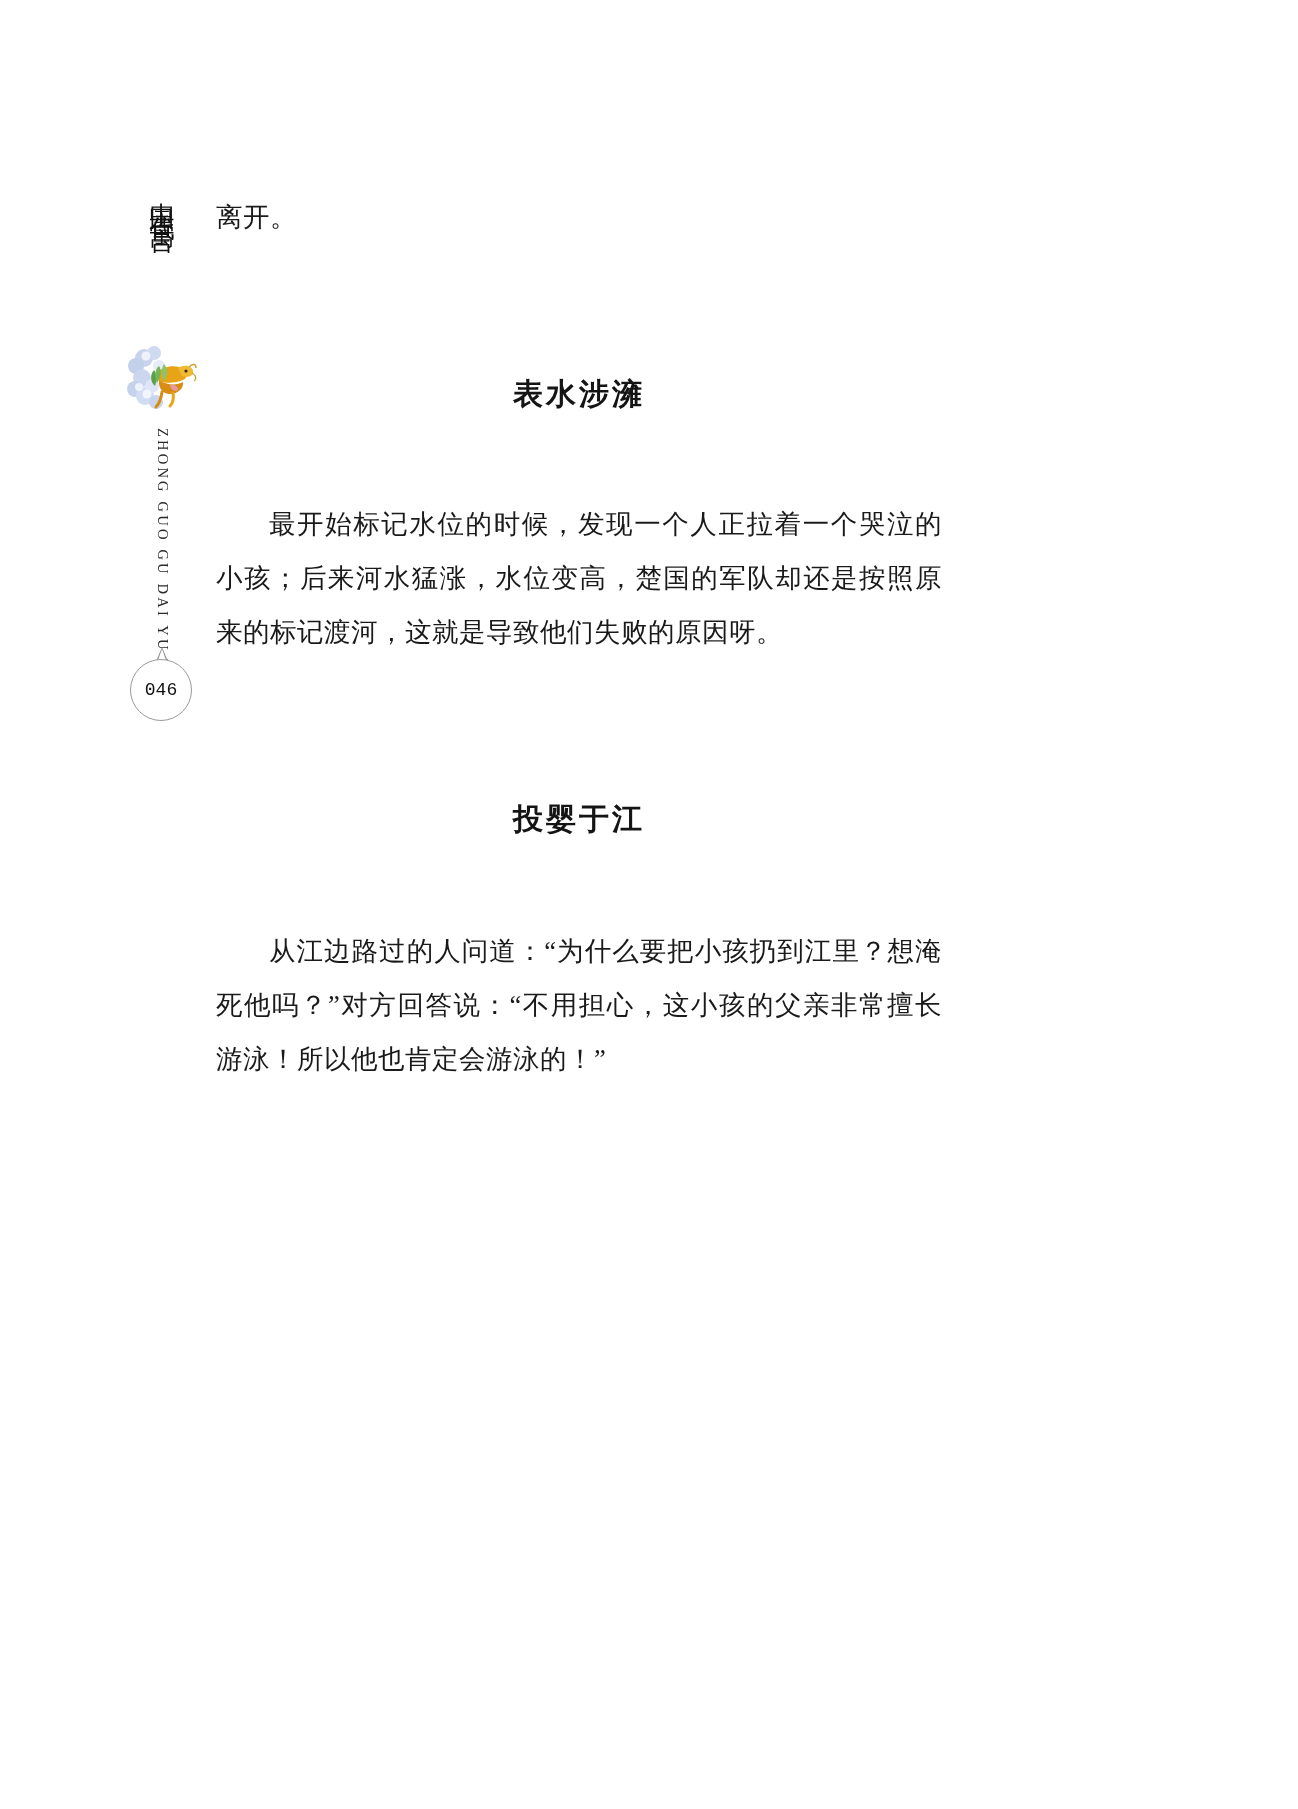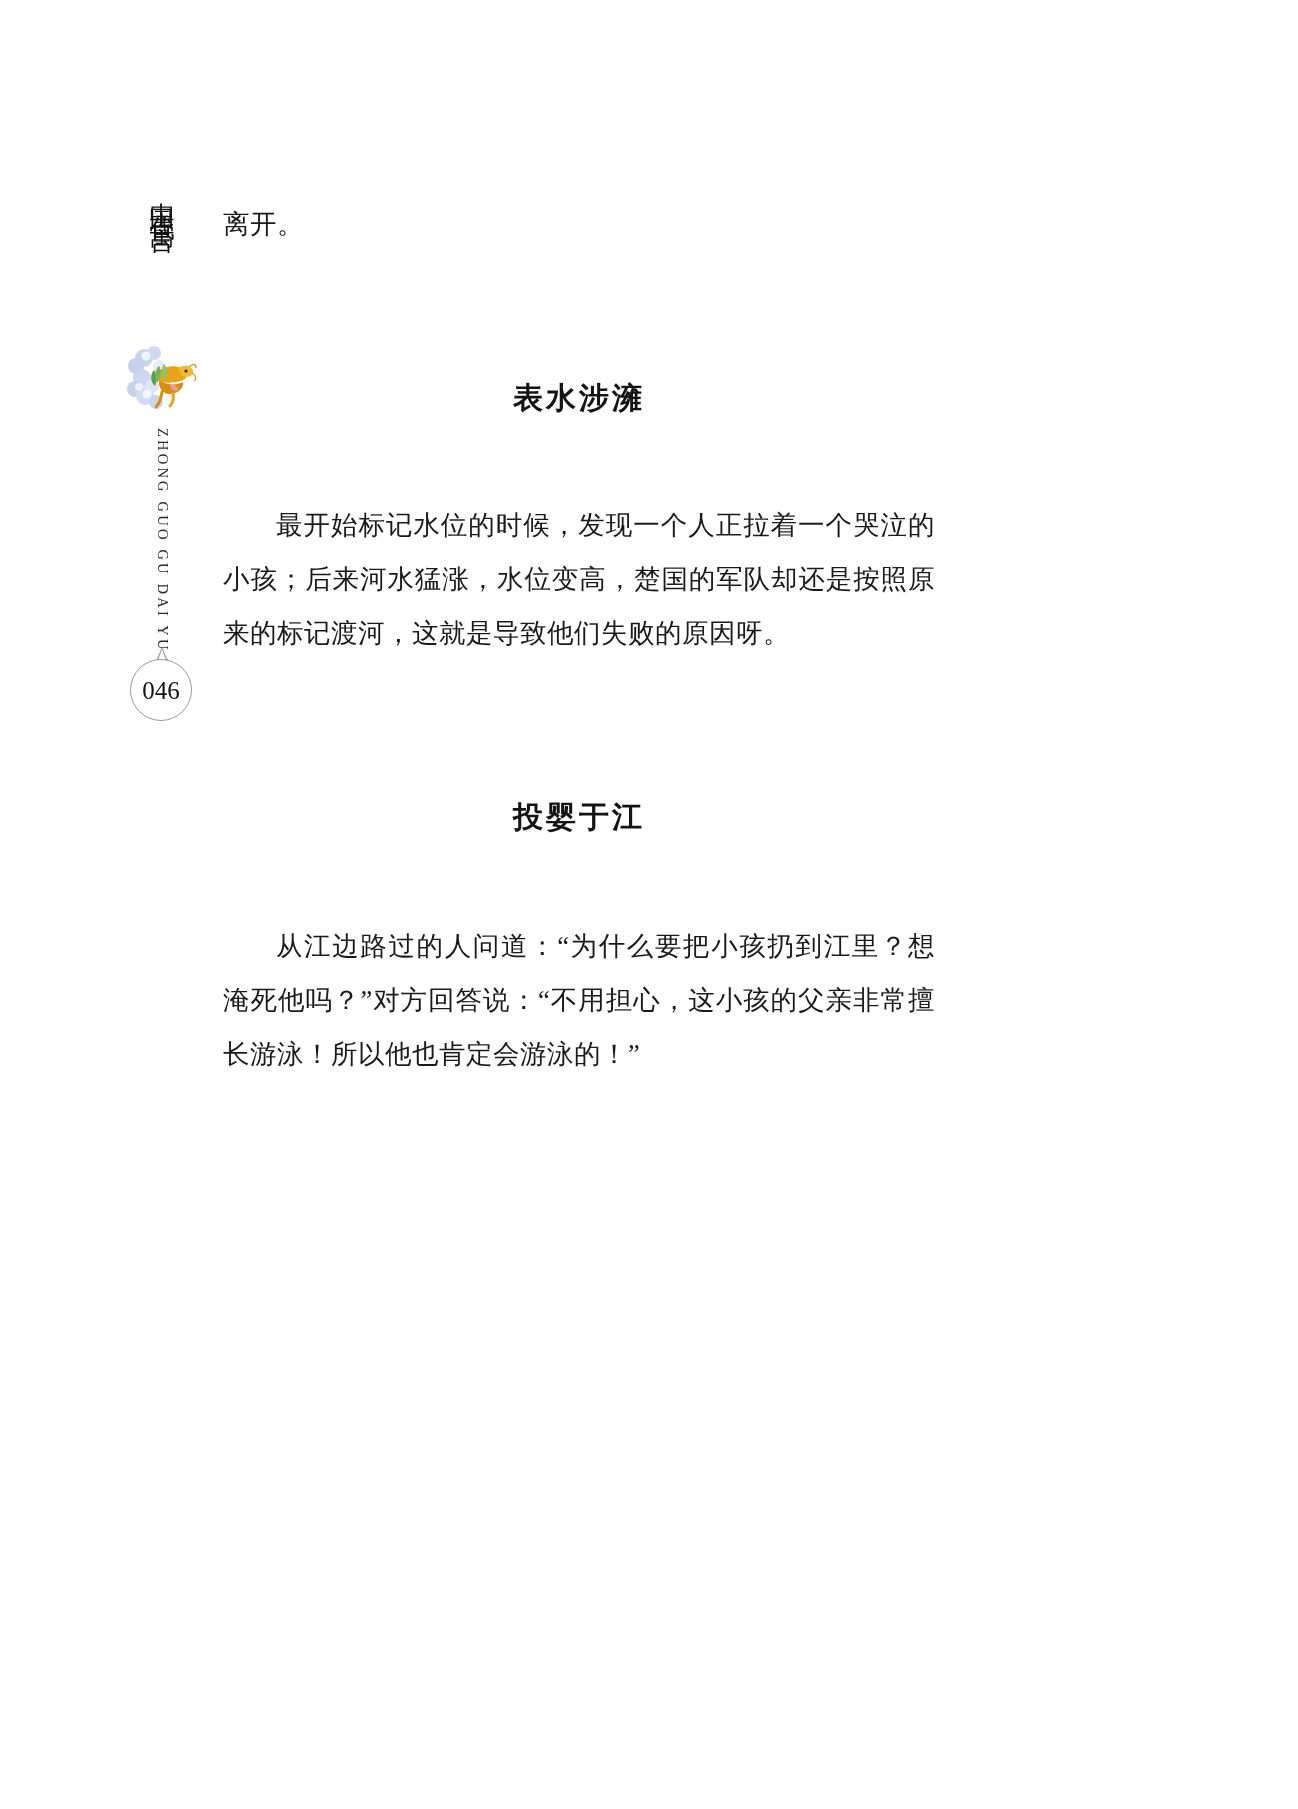--- a/index.html
+++ b/index.html
@@ -95,54 +95,54 @@
     width: 60px;
     height: 60px;
     border: 1px solid #9a9a9a;
     border-radius: 50%;
     background: #ffffff;
     display: flex;
     align-items: center;
     justify-content: center;
   }
   .page-tag .num {
-    font-family: Liberation Serif, serif;
-    font-size: 25px;
+    font-family: Liberation Mono, monospace;
+    font-size: 18px;
     color: #111;
     letter-spacing: 0px;
     line-height: 1;
   }
 
   
   .content {
     position: absolute;
     left: 208px;
     top: 182px;
     width: 742px;
   }
   .para {
     font-family: "Liberation Serif", "DejaVu Serif", serif;
     font-size: 26.5px;
     line-height: 54px;
     text-align: justify;
     text-justify: inter-character;
     letter-spacing: 0.5px;
     color: #1a1a1a;
-    margin: 15px;
+    margin: 8px;
   }
   .para.indent { text-indent: 2em; }
 
   .story-title {
     font-family: "Liberation Sans", "DejaVu Sans", sans-serif;
     font-weight: bold;
     font-size: 30px;
     letter-spacing: 3px;
     text-align: center;
     color: #141414;
-    margin: 0;
+    margin: 10px;
   }
   .gap-before-title-1 { height: 112px; }
   .gap-after-title-1  { height: 64px; }
   .gap-before-title-2 { height: 122px; }
   .gap-after-title-2  { height: 66px; }
 </style>
 </head>
 <body>
 
 <div class="page">

